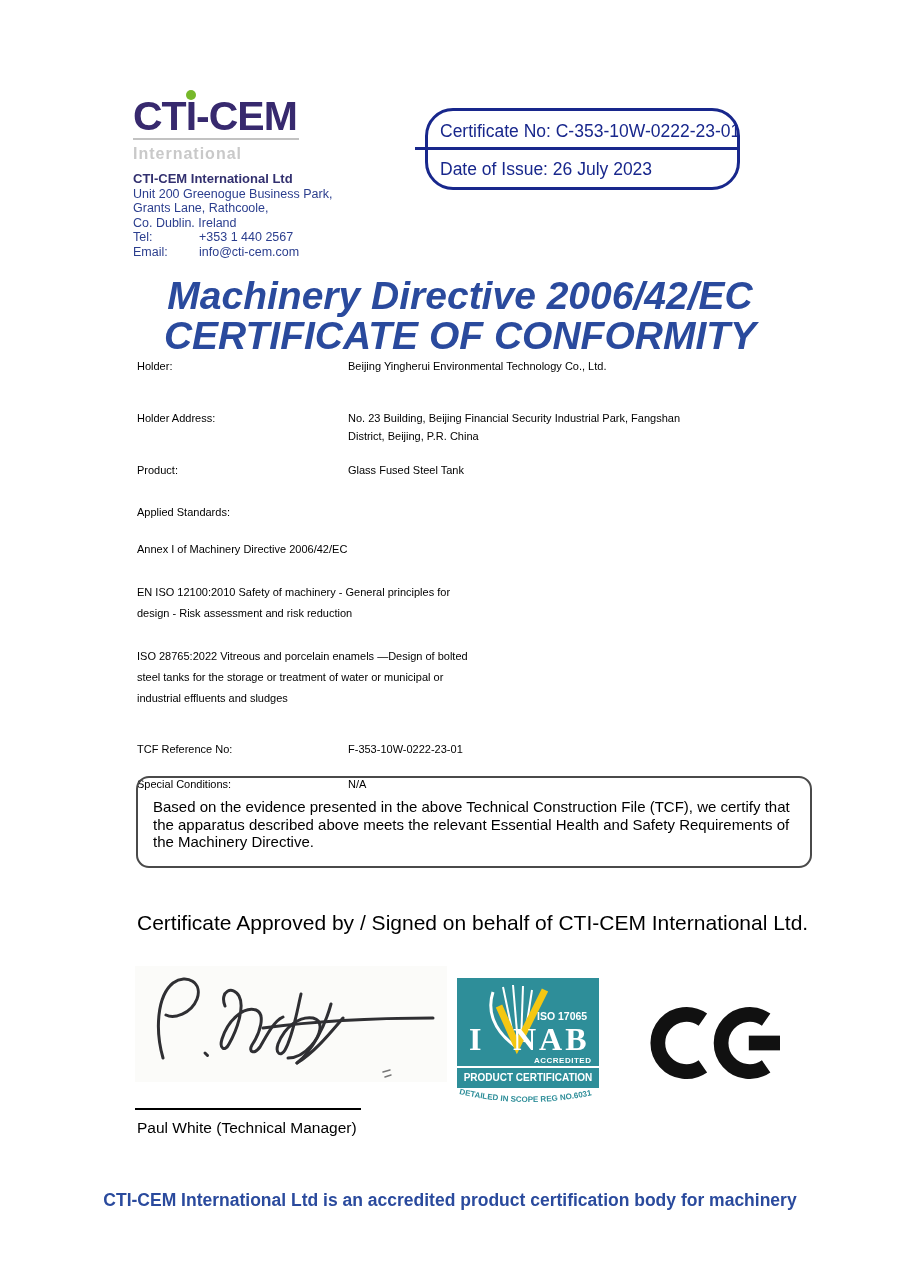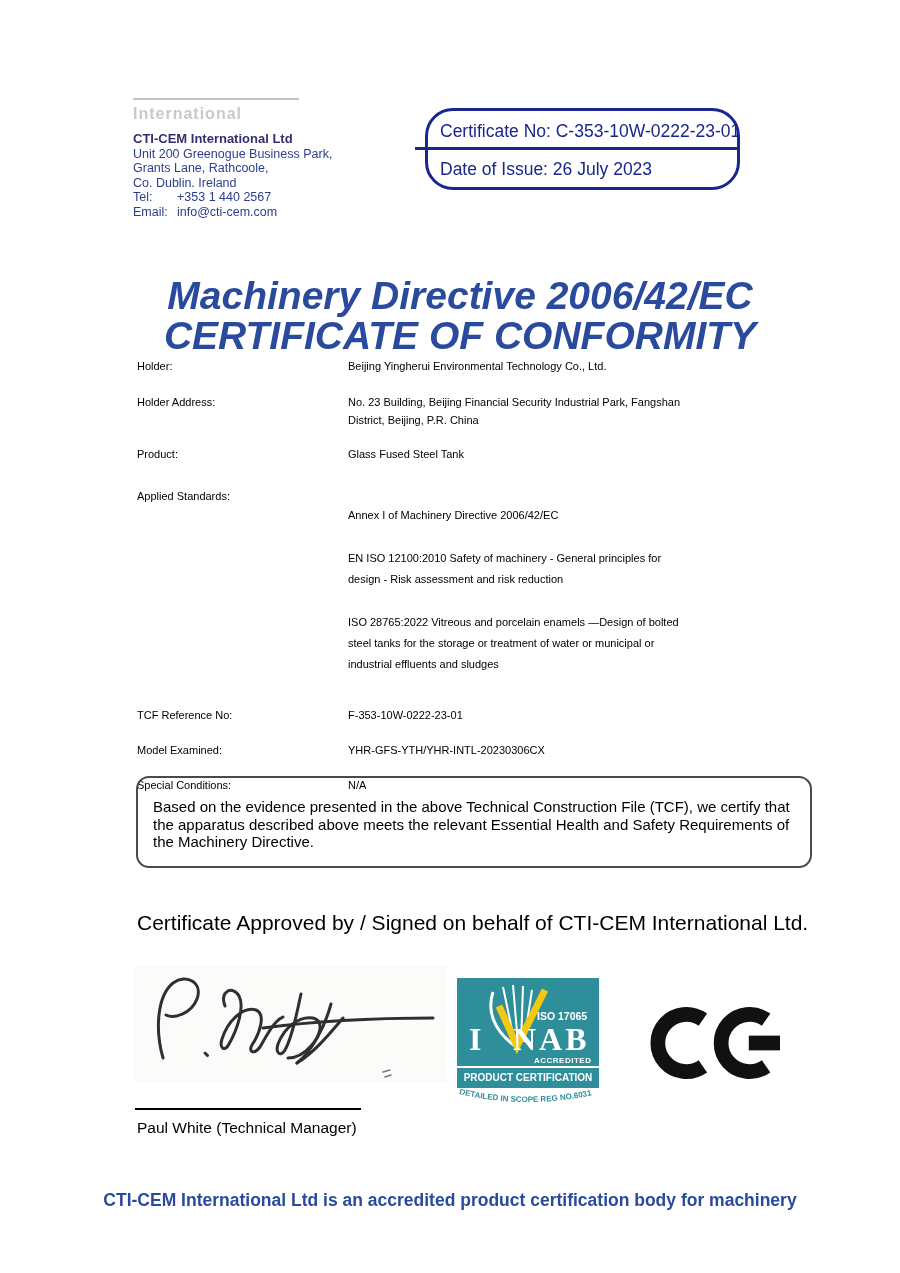--- a/index.html
+++ b/index.html
@@ -12,40 +12,40 @@
   
   .logo-block { position:absolute; left:133px; top:96px; width:230px; }
   .brand { font-weight:bold; font-size:41px; line-height:40px; letter-spacing:-1px; color:#37296E; white-space:nowrap; }
   .i-wrap { position:relative; display:inline-block; }
   .green-dot { position:absolute; left:50%; top:-6px; transform:translateX(-50%);
     width:10px; height:10px; border-radius:50%; background:#76B82A; }
   .brand-rule { width:166px; height:2px; background:#C2C2C2; margin-top:2px; }
   .intl { font-weight:bold; font-size:16px; line-height:27px; letter-spacing:1px; color:#C9C9C9; }
   .addr { margin-top:5px; font-size:12.5px; line-height:14.5px; color:#2B3E8E; }
   .addr-company { font-weight:bold; color:#32306F; font-size:13px; }
-  .contact-row { display:flex; }
+  .contact-row { display:flex;gap:22px; }
   .contact-label { width:44px; flex:none; }
 
   
   .cert-box { position:absolute; left:425px; top:108px; width:315px; height:82px;
     border:3px solid #18278C; border-radius:28px; color:#18278C; font-size:17.5px; }
   .cert-row1 { position:absolute; left:12px; top:10px; white-space:nowrap; }
   .cert-row2 { position:absolute; left:12px; top:48px; white-space:nowrap; }
   .cert-divider { position:absolute; left:-13px; right:0; top:36px; height:3px; background:#18278C; }
 
   
   .title { position:absolute; left:110px; top:276px; width:700px; text-align:center;
     font-weight:bold; font-style:italic; font-size:39px; line-height:40px; color:#2A4A9D; }
 
   
   .fields { position:absolute; left:137px; top:357px; width:676px; font-size:11px; }
   .frow { display:flex; align-items:flex-start; }
   .flabel { width:211px; flex:none; line-height:18px; }
   .fvalue { flex:1; line-height:18px; white-space:pre-line; }
-  .mt18 { margin-top:18px; } .mt16 { margin-top:16px; } .mt24 { margin-top:24px; }
+  .mt18 { margin-top:34px; } .mt16 { margin-top:16px; } .mt24 { margin-top:24px;flex-direction:column; }
   .mt13 { margin-top:13px; } .mt17 { margin-top:17px; }
   .std-p { white-space:pre-line; line-height:21px; margin:0 0 4px 0; }
   .std-p:last-child { margin-bottom:0; }
 
   
   .statement { position:absolute; left:136px; top:776px; width:676px;
     border:2px solid #4A4A4A; border-radius:13px; padding:20px 15px 15px 15px;
     font-size:15px; line-height:17.5px; white-space:pre-line; }
 
   .approval { position:absolute; left:137px; top:911px; font-size:21px; }
@@ -62,20 +62,21 @@
   
   .footer { position:absolute; left:0; top:1190px; width:900px; text-align:center;
     font-size:17.5px; color:#2A4A9D;font-weight:bold; }
 </style>
 </head>
 <body>
 
 <div class="page">
 
   <div class="logo-block">
+    <div class="brand"><span>CT</span><span class="i-wrap"><span class="green-dot"></span><span>I</span></span><span>-CEM</span></div>
     <div class="brand-rule"></div>
     <div class="intl">International</div>
     <div class="addr">
       <div class="addr-company">CTI-CEM International Ltd</div>
       <div>Unit 200 Greenogue Business Park,</div>
       <div>Grants Lane, Rathcoole,</div>
       <div>Co. Dublin. Ireland</div>
       <div class="contact-row">
         <span class="contact-label">Tel:</span>
         <span>+353 1 440 2567</span>
@@ -121,24 +122,20 @@
         <p class="std-p">ISO 28765:2022 Vitreous and porcelain enamels —Design of bolted
 steel tanks for the storage or treatment of water or municipal or
 industrial effluents and sludges</p>
       </div>
     </div>
     <div class="frow mt13">
       <div class="flabel">TCF Reference No:</div>
       <div class="fvalue">F-353-10W-0222-23-01</div>
     </div>
     <div class="frow mt17">
-      <div class="flabel">Model Examined:</div>
-      <div class="fvalue">YHR-GFS-YTH/YHR-INTL-20230306CX</div>
-    </div>
-    <div class="frow mt17">
       <div class="flabel">Special Conditions:</div>
       <div class="fvalue">N/A</div>
     </div>
   </div>
 
   <div class="statement">Based on the evidence presented in the above Technical Construction File (TCF), we certify that
 the apparatus described above meets the relevant Essential Health and Safety Requirements of
 the Machinery Directive.</div>
 
   <div class="approval">Certificate Approved by / Signed on behalf of CTI-CEM International Ltd.</div>

